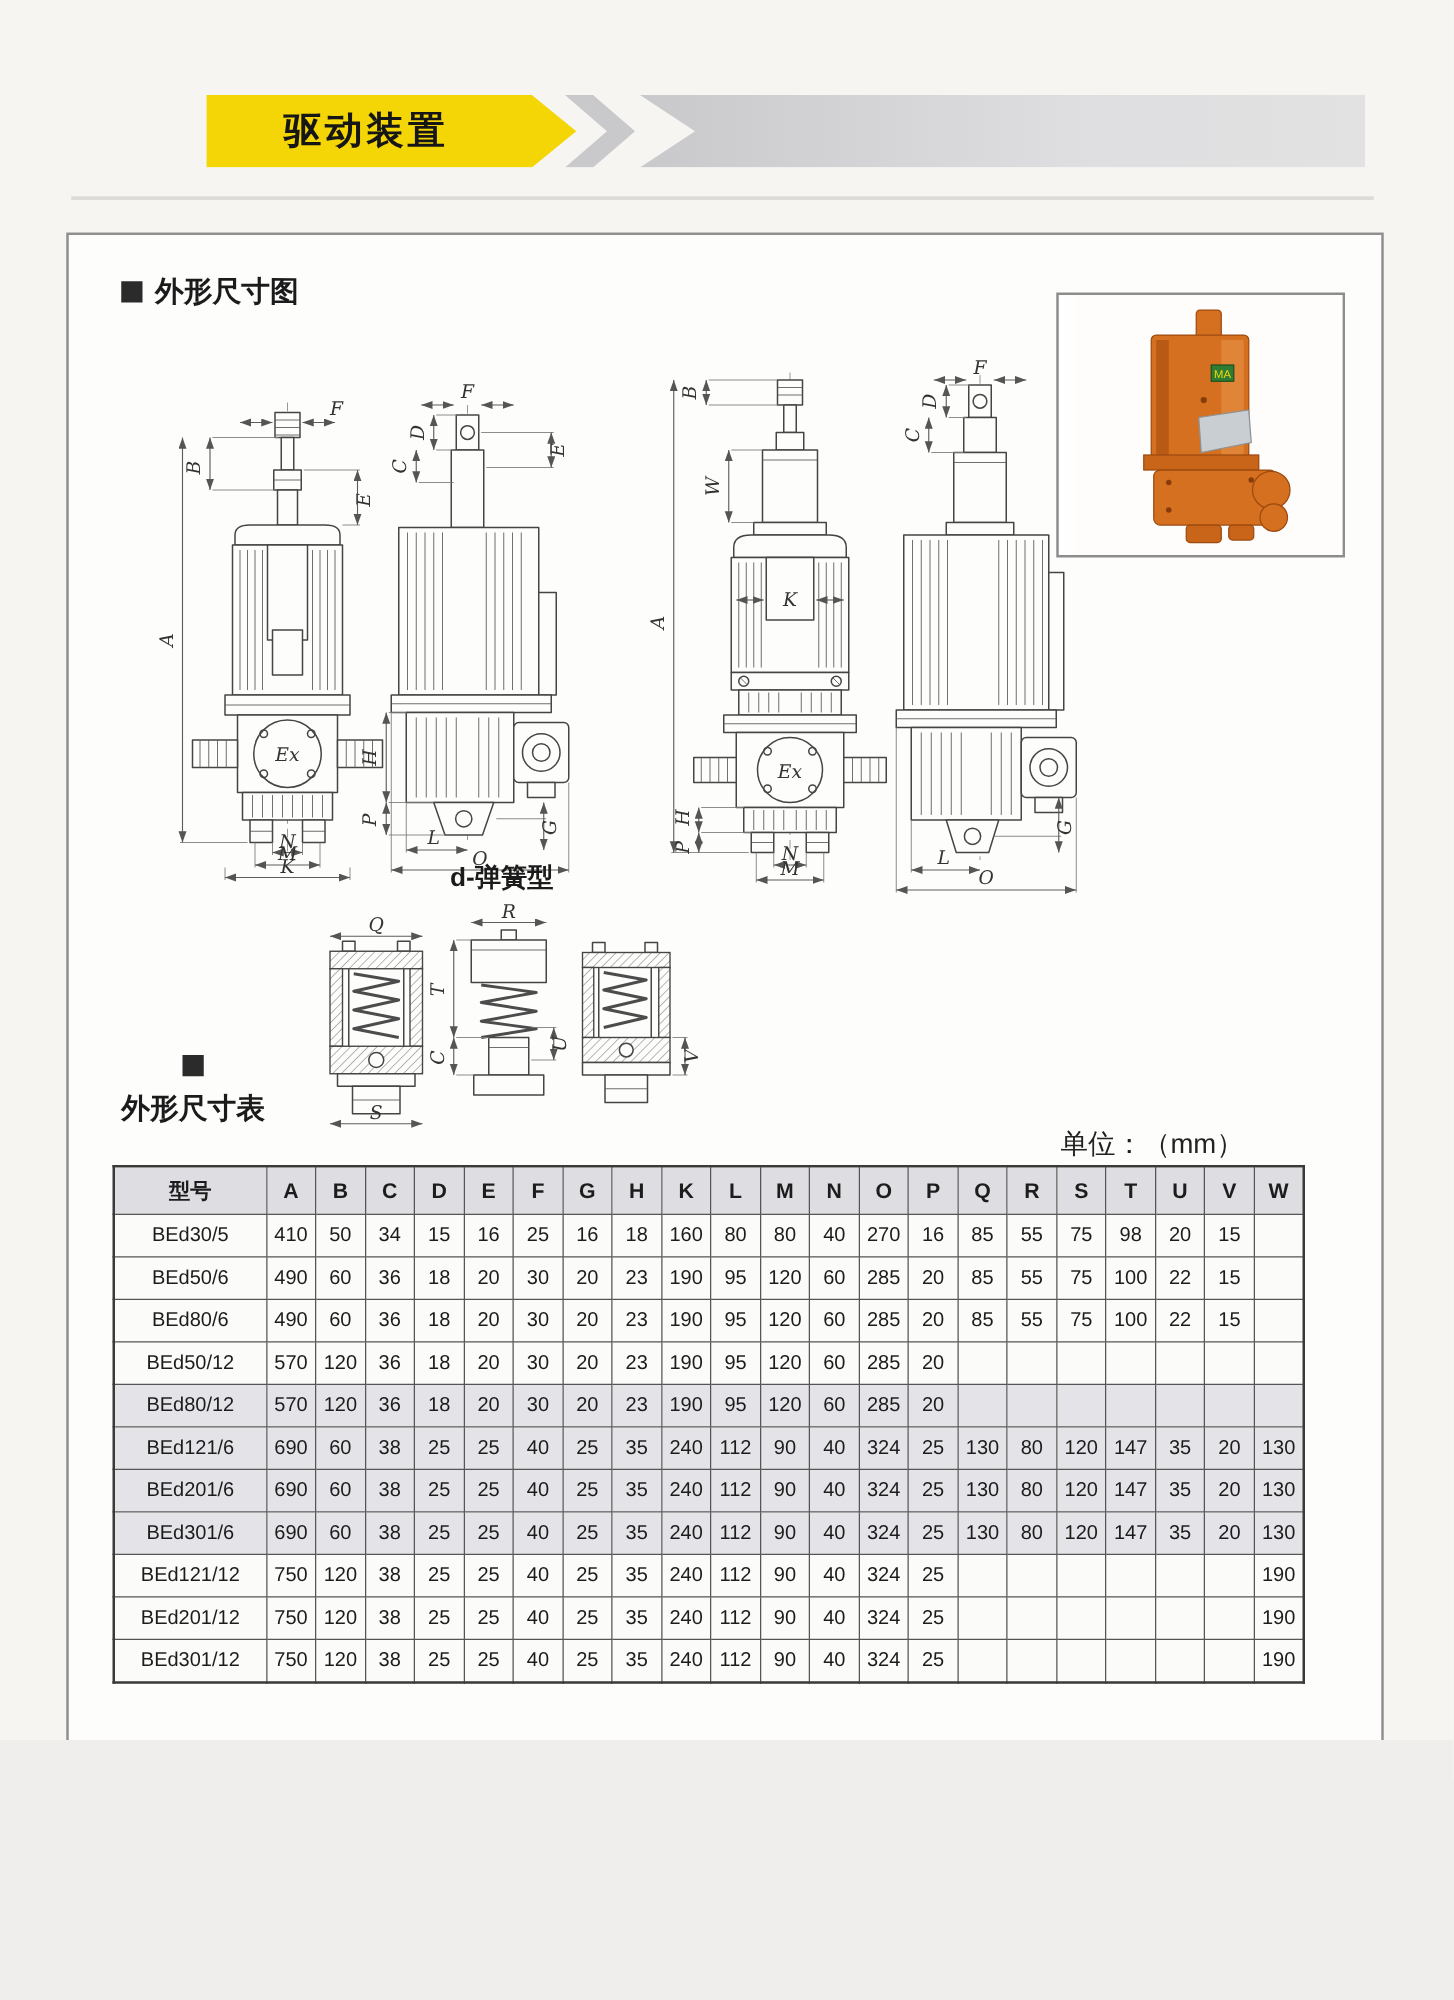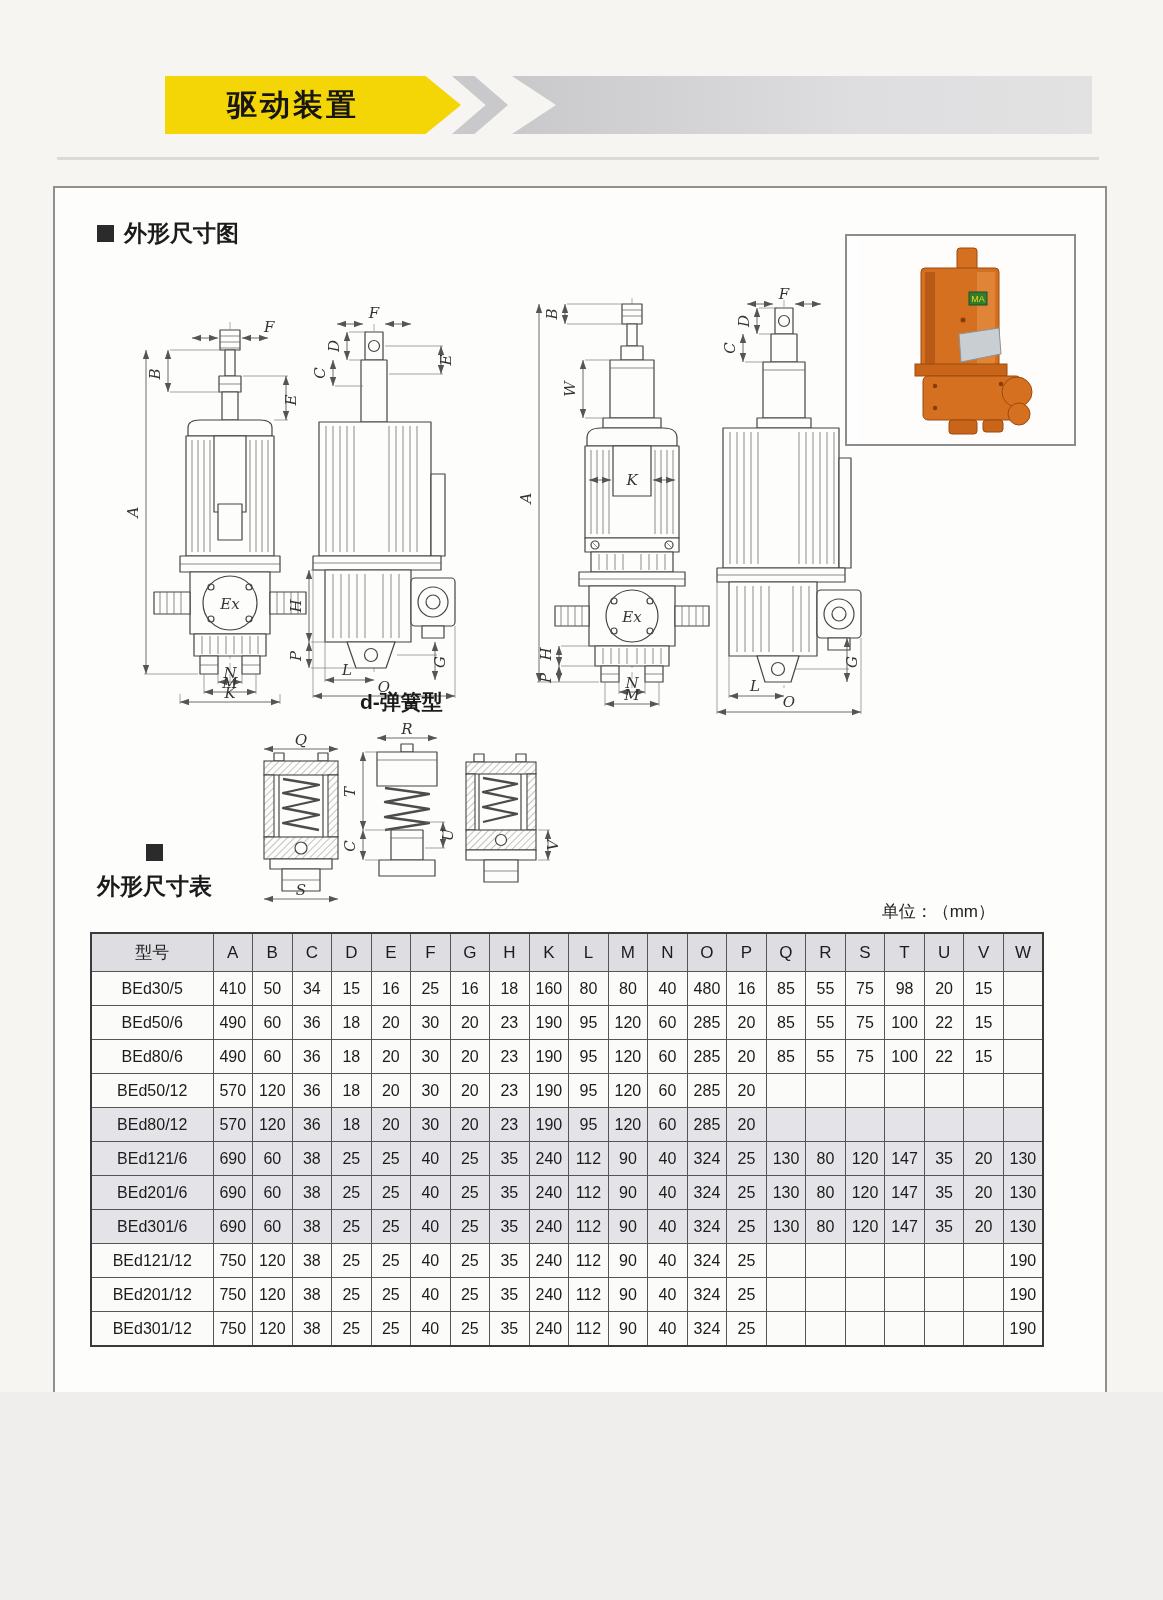--- a/index.html
+++ b/index.html
@@ -16,42 +16,42 @@
   .band{position:absolute;left:512px;top:76px;width:580px;height:58px;
     background:linear-gradient(90deg,#c9c8cb,#dedddf 60%,#e3e2e3);
     clip-path:polygon(0 0,100% 0,100% 100%,0 100%,44px 50%);}
   .hdr-divider{position:absolute;left:57px;top:157px;width:1042px;height:3px;background:#dcdbd7;}
   
   .main-box{position:absolute;left:53px;top:186px;width:1050px;height:1222px;
     background:#fdfdfb;border:2px solid #8f8f8f;}
   .sec-head{position:absolute;display:flex;align-items:center;gap:10px;
     font-size:23px;font-weight:bold;color:#1b1b1b;}
   .sq{width:17px;height:17px;background:#2b2b2b;display:inline-block;}
-  .unit{position:absolute;font-size:17px;color:#222;}
+  .unit{position:absolute;font-size:22px;color:#222;}
   .spring-label{position:absolute;font-size:21px;font-weight:600;color:#1b1b1b;margin-left:18px;}
   
   svg.draw{position:absolute;overflow:visible;}
   .o{fill:none;stroke:#454545;stroke-width:1.2;stroke-linejoin:round;}
   .ow{fill:#fdfdfb;stroke:#454545;stroke-width:1.2;stroke-linejoin:round;}
   .f{stroke:#5a5a5a;stroke-width:.7;}
   .cl{stroke:#8a8a8a;stroke-width:.7;stroke-dasharray:7 4;}
   .dim{stroke:#5c5c5c;stroke-width:.9;marker-start:url(#ar-s);marker-end:url(#ar-e);}
   .ext{stroke:#7c7c7c;stroke-width:.7;}
   .dt{font:italic 15px "DejaVu Serif",serif;fill:#333;}
   .spr{fill:none;stroke:#4c4c4c;stroke-width:2.3;stroke-linejoin:round;}
   .ht{fill:url(#hat);stroke:#454545;stroke-width:1.1;}
   
   .photo-box{position:absolute;left:790px;top:46px;width:215px;height:208px;
     background:#fefefe;border:2px solid #8d8d8d;padding-left:12px;}
   
   table.dims{position:absolute;left:35px;top:744px;border-collapse:collapse;table-layout:fixed;
     width:954px;border:2px solid #3a3a3a;background:#fbfbf9;}
   table.dims th,table.dims td{border:1px solid #555;text-align:center;padding:0;
     font-size:16px;color:#1c1c1c;height:33px;overflow:hidden;white-space:nowrap;}
-  table.dims th{background:#dedde1;font-weight:normal;font-size:17px;height:37px;}
+  table.dims th{background:#dedde1;font-weight:bold;font-size:17px;height:37px;}
   table.dims td.model{font-size:16px;}
   table.dims tr.shaded td{background:#e4e3e7;}
   
   .stripe-y{position:absolute;left:190px;top:1457px;width:902px;height:5px;background:#f1db04;}
   .stripe-b{position:absolute;left:190px;top:1469px;width:905px;height:9px;background:#211e1a;}
 </style>
 </head>
 <body>
 
 <div class="page">
@@ -570,21 +570,21 @@
             <td>34</td>
             <td>15</td>
             <td>16</td>
             <td>25</td>
             <td>16</td>
             <td>18</td>
             <td>160</td>
             <td>80</td>
             <td>80</td>
             <td>40</td>
-            <td>480</td>
+            <td>270</td>
             <td>16</td>
             <td>85</td>
             <td>55</td>
             <td>75</td>
             <td>98</td>
             <td>20</td>
             <td>15</td>
             <td></td>
           </tr>
           <tr>

